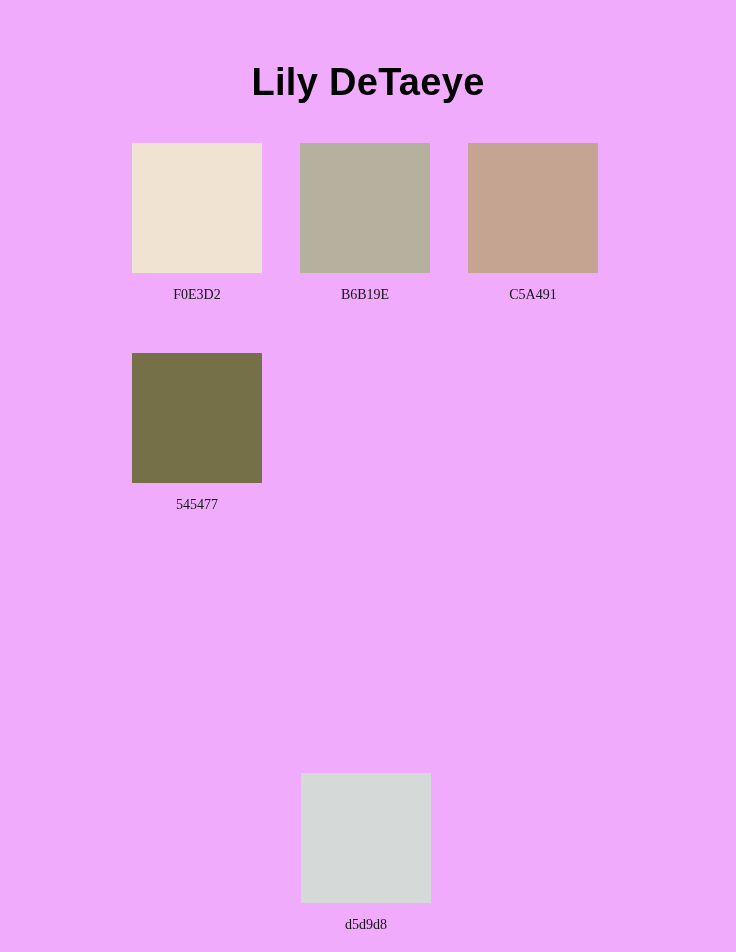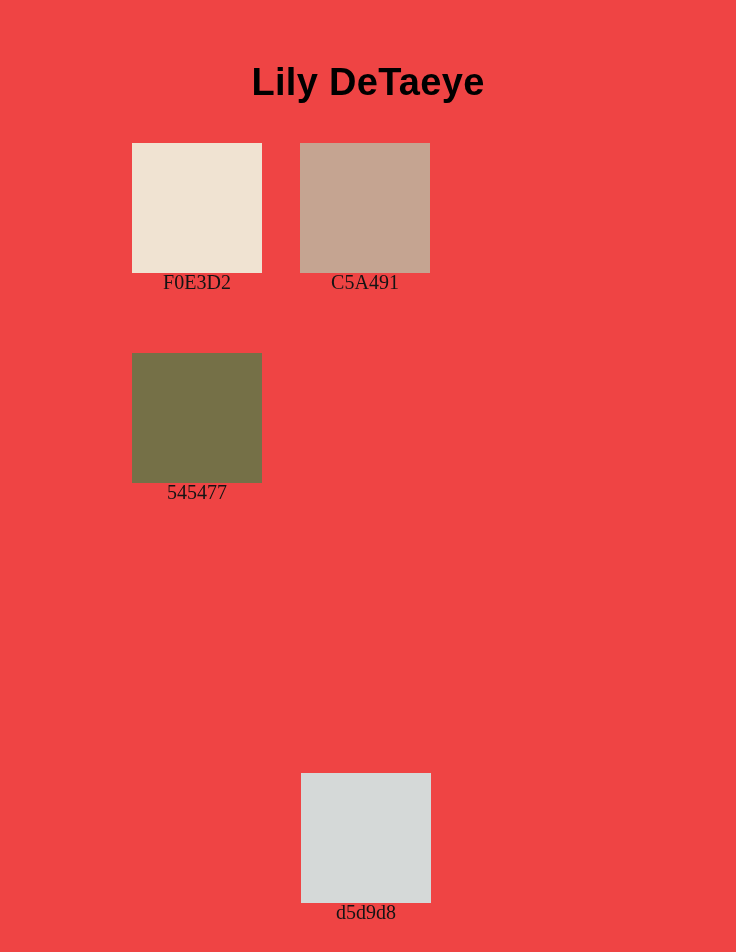--- a/index.html
+++ b/index.html
@@ -74,41 +74,46 @@
     margin-right: 0;
   }
 
   .swatch-chip {
     width: 130px;
     height: 130px;
     display: block;
   }
 
   .swatch-label {
+    margin-top: 13px;
     font-family: "Liberation Serif", "DejaVu Serif", serif;
-    font-size: 20px;
+    font-size: 14px;
     line-height: 18px;
     color: #141414;
     text-align: left;
     white-space: nowrap;
   }
 </style>
 </head>
 <body style="background-color: rgb(255, 255, 255);">
 
-<div class="page" style="background-color: #ef4444;">
+<div class="page" style="background-color: #f0abfc;">
 
   <div class="palette-title">Lily DeTaeye</div>
 
   <div class="swatch-grid">
 
   <div class="swatch-row">
         <div class="swatch-cell">
           <div class="swatch-chip" style="background-color: rgb(240, 227, 210);"></div>
           <div class="swatch-label">F0E3D2</div>
+        </div>
+        <div class="swatch-cell">
+          <div class="swatch-chip" style="background-color: rgb(182, 177, 158);"></div>
+          <div class="swatch-label">B6B19E</div>
         </div>
         <div class="swatch-cell">
           <div class="swatch-chip" style="background-color: rgb(197, 164, 145);"></div>
           <div class="swatch-label">C5A491</div>
         </div>
       </div>
       <div class="swatch-row">
         <div class="swatch-cell">
           <div class="swatch-chip" style="background-color: rgb(117, 112, 71);"></div>
           <div class="swatch-label">545477</div>

